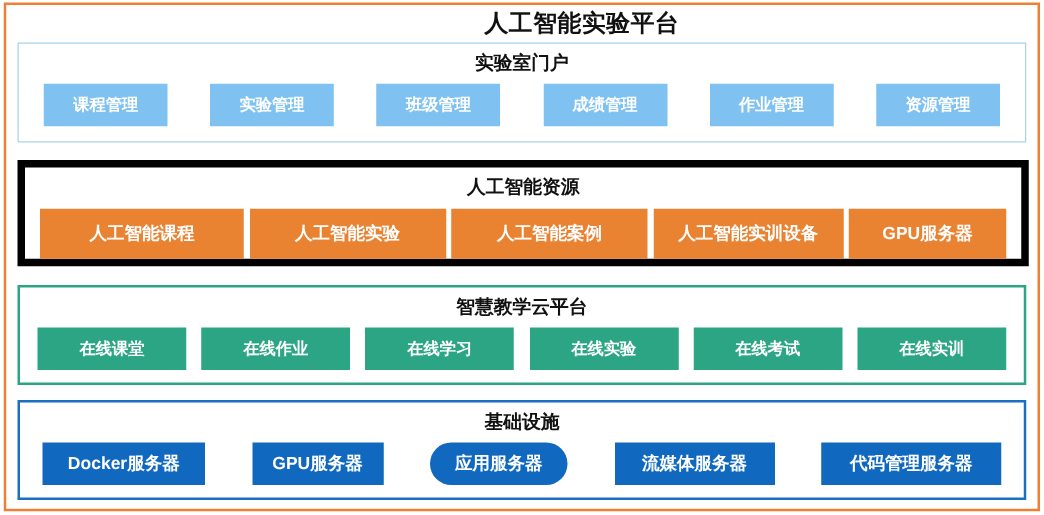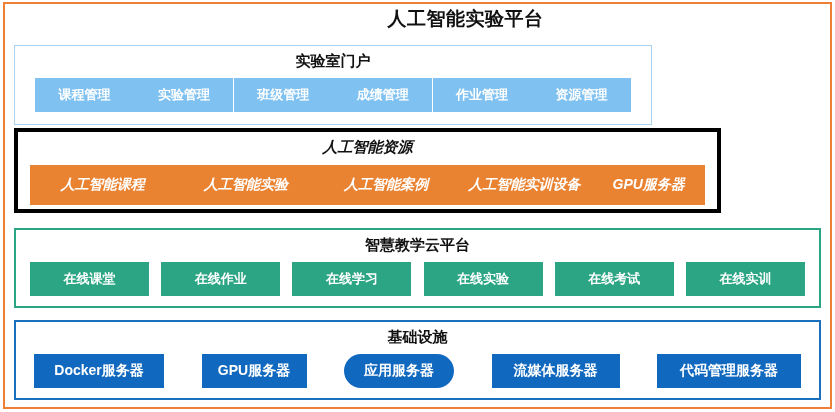--- a/index.html
+++ b/index.html
@@ -78,43 +78,42 @@
     font-size: 13px;
     font-weight: bold;
     white-space: nowrap;
     box-sizing: border-box;
     text-align: center;
   }
 
   
   .sec-portal {
     left: 14px;
-    top: 45px;
-    width: 638px;
+    top: 34px;
+    width: 807px;
     height: 80px;
     border: 1px solid #A8D2F0;
   }
   .sec-portal .chip-row {
     padding: 0 20px;
     justify-content: space-between;
     top: 30px;
   }
   .sec-portal .chip {
     background: #7FC1F0;
     width: 99px;
   }
 
   
   .sec-resource {
     left: 14px;
     top: 128px;
-    width: 707px;
+    width: 809px;
     height: 85px;
-    border: 4px solid #000000;
-    font-style: italic;
+    border: 6px solid #000000;
   }
   .sec-resource .chip-row {
     padding: 0 12px;
     justify-content: space-between;
     top: 32px;
     height: 42px;
   }
   .sec-resource .chip {
     background: #E98231;
     height: 40px;

